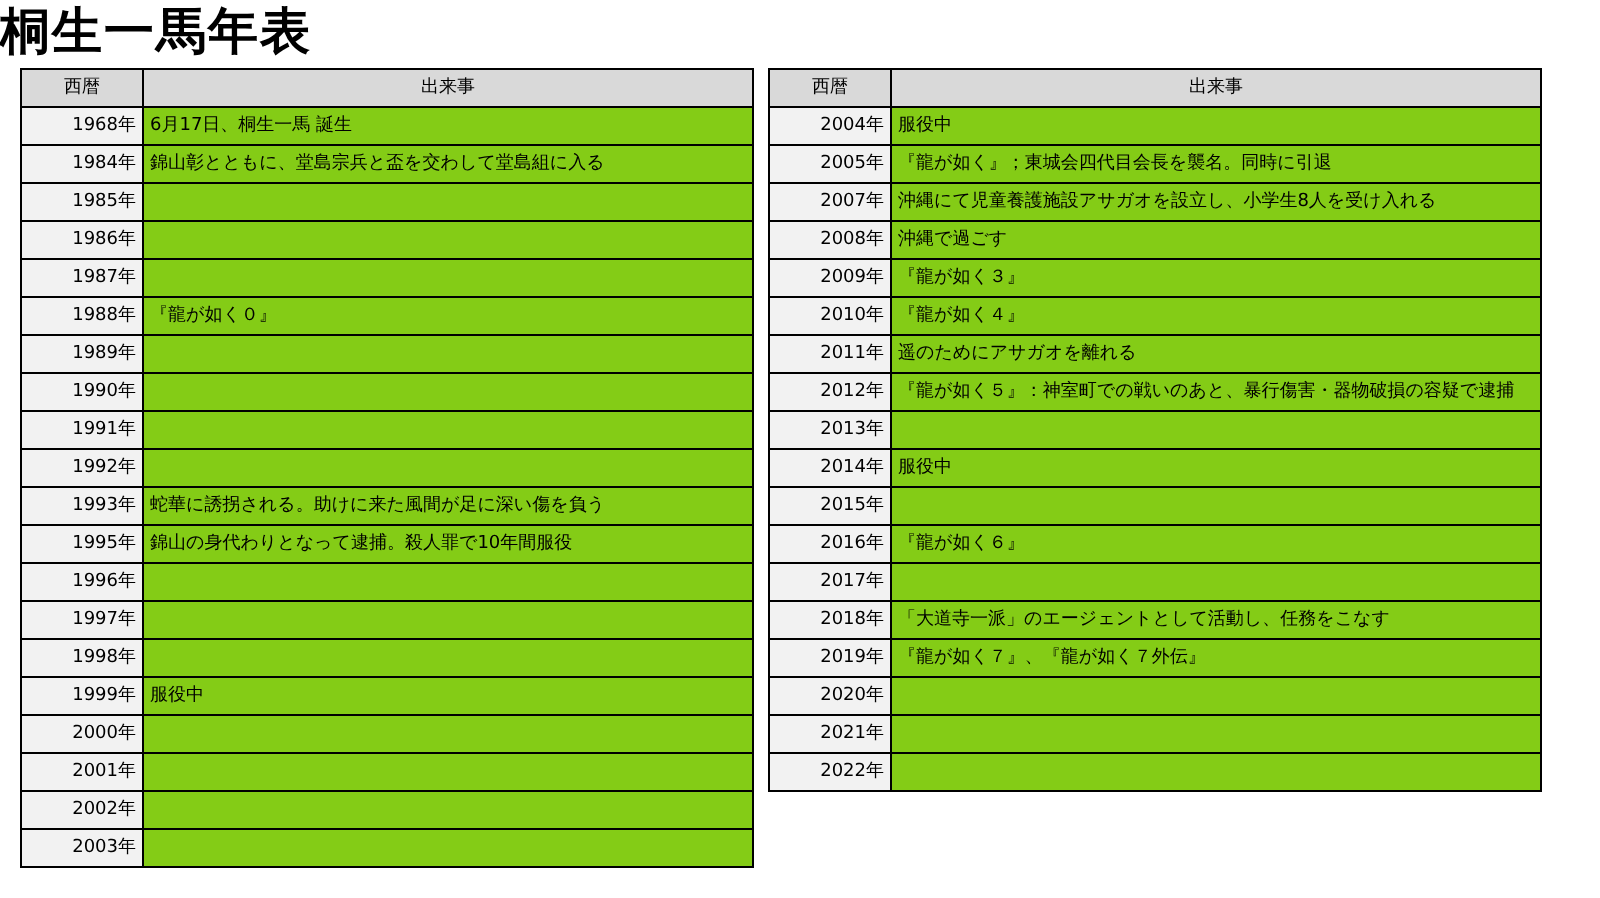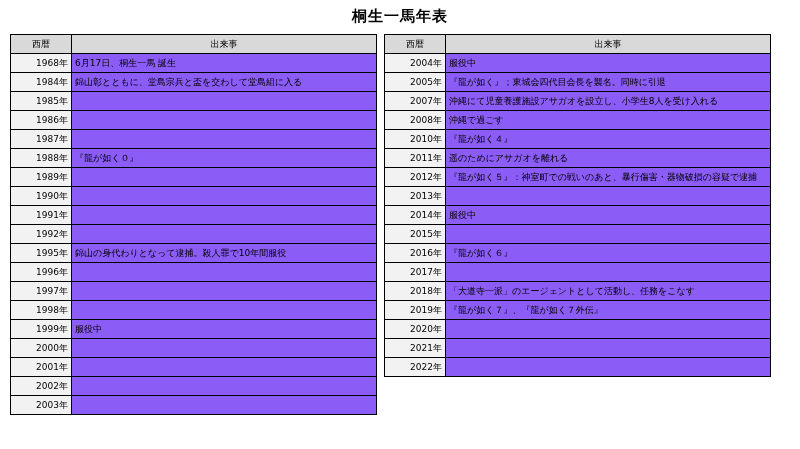--- a/index.html
+++ b/index.html
@@ -14,22 +14,22 @@
     color: #000000;
     overflow: hidden;
   }
   .page {
     position: relative;
     width: 800px;
     height: 449px;
     box-sizing: border-box;
   }
   .title {
-    text-align: center;
-    font-size: 15px;
+    text-align: left;
+    font-size: 25px;
     font-weight: bold;
     letter-spacing: 1px;
     margin: 4px 0 6px 0;
     line-height: 24px;
   }
   .tables {
     display: flex;
     flex-direction: row;
     align-items: flex-start;
     justify-content: flex-start;
@@ -58,21 +58,21 @@
     font-size: 9px;
     margin-left: 19px;
   }
   td.year {
     text-align: right;
     background: #f2f2f2;
     width: 54px;
   }
   td.event {
     text-align: left;
-    background: #8b5cf6;
+    background: #84cc16;
   }
   .left td.event { width: 298px; }
   .right td.event { width: 318px; }
   .blank { }
 </style>
 </head>
 <body>
 
 <div class="page">
 
@@ -122,20 +122,24 @@
           </tr>
           <tr>
             <td class="year">1991年</td>
             <td class="event blank"></td>
           </tr>
           <tr>
             <td class="year">1992年</td>
             <td class="event blank"></td>
           </tr>
           <tr>
+            <td class="year">1993年</td>
+            <td class="event">蛇華に誘拐される。助けに来た風間が足に深い傷を負う</td>
+          </tr>
+          <tr>
             <td class="year">1995年</td>
             <td class="event">錦山の身代わりとなって逮捕。殺人罪で10年間服役</td>
           </tr>
           <tr>
             <td class="year">1996年</td>
             <td class="event blank"></td>
           </tr>
           <tr>
             <td class="year">1997年</td>
             <td class="event blank"></td>
@@ -185,20 +189,24 @@
           </tr>
           <tr>
             <td class="year">2007年</td>
             <td class="event">沖縄にて児童養護施設アサガオを設立し、小学生8人を受け入れる</td>
           </tr>
           <tr>
             <td class="year">2008年</td>
             <td class="event">沖縄で過ごす</td>
           </tr>
           <tr>
+            <td class="year">2009年</td>
+            <td class="event">『龍が如く３』</td>
+          </tr>
+          <tr>
             <td class="year">2010年</td>
             <td class="event">『龍が如く４』</td>
           </tr>
           <tr>
             <td class="year">2011年</td>
             <td class="event">遥のためにアサガオを離れる</td>
           </tr>
           <tr>
             <td class="year">2012年</td>
             <td class="event">『龍が如く５』：神室町での戦いのあと、暴行傷害・器物破損の容疑で逮捕</td>

